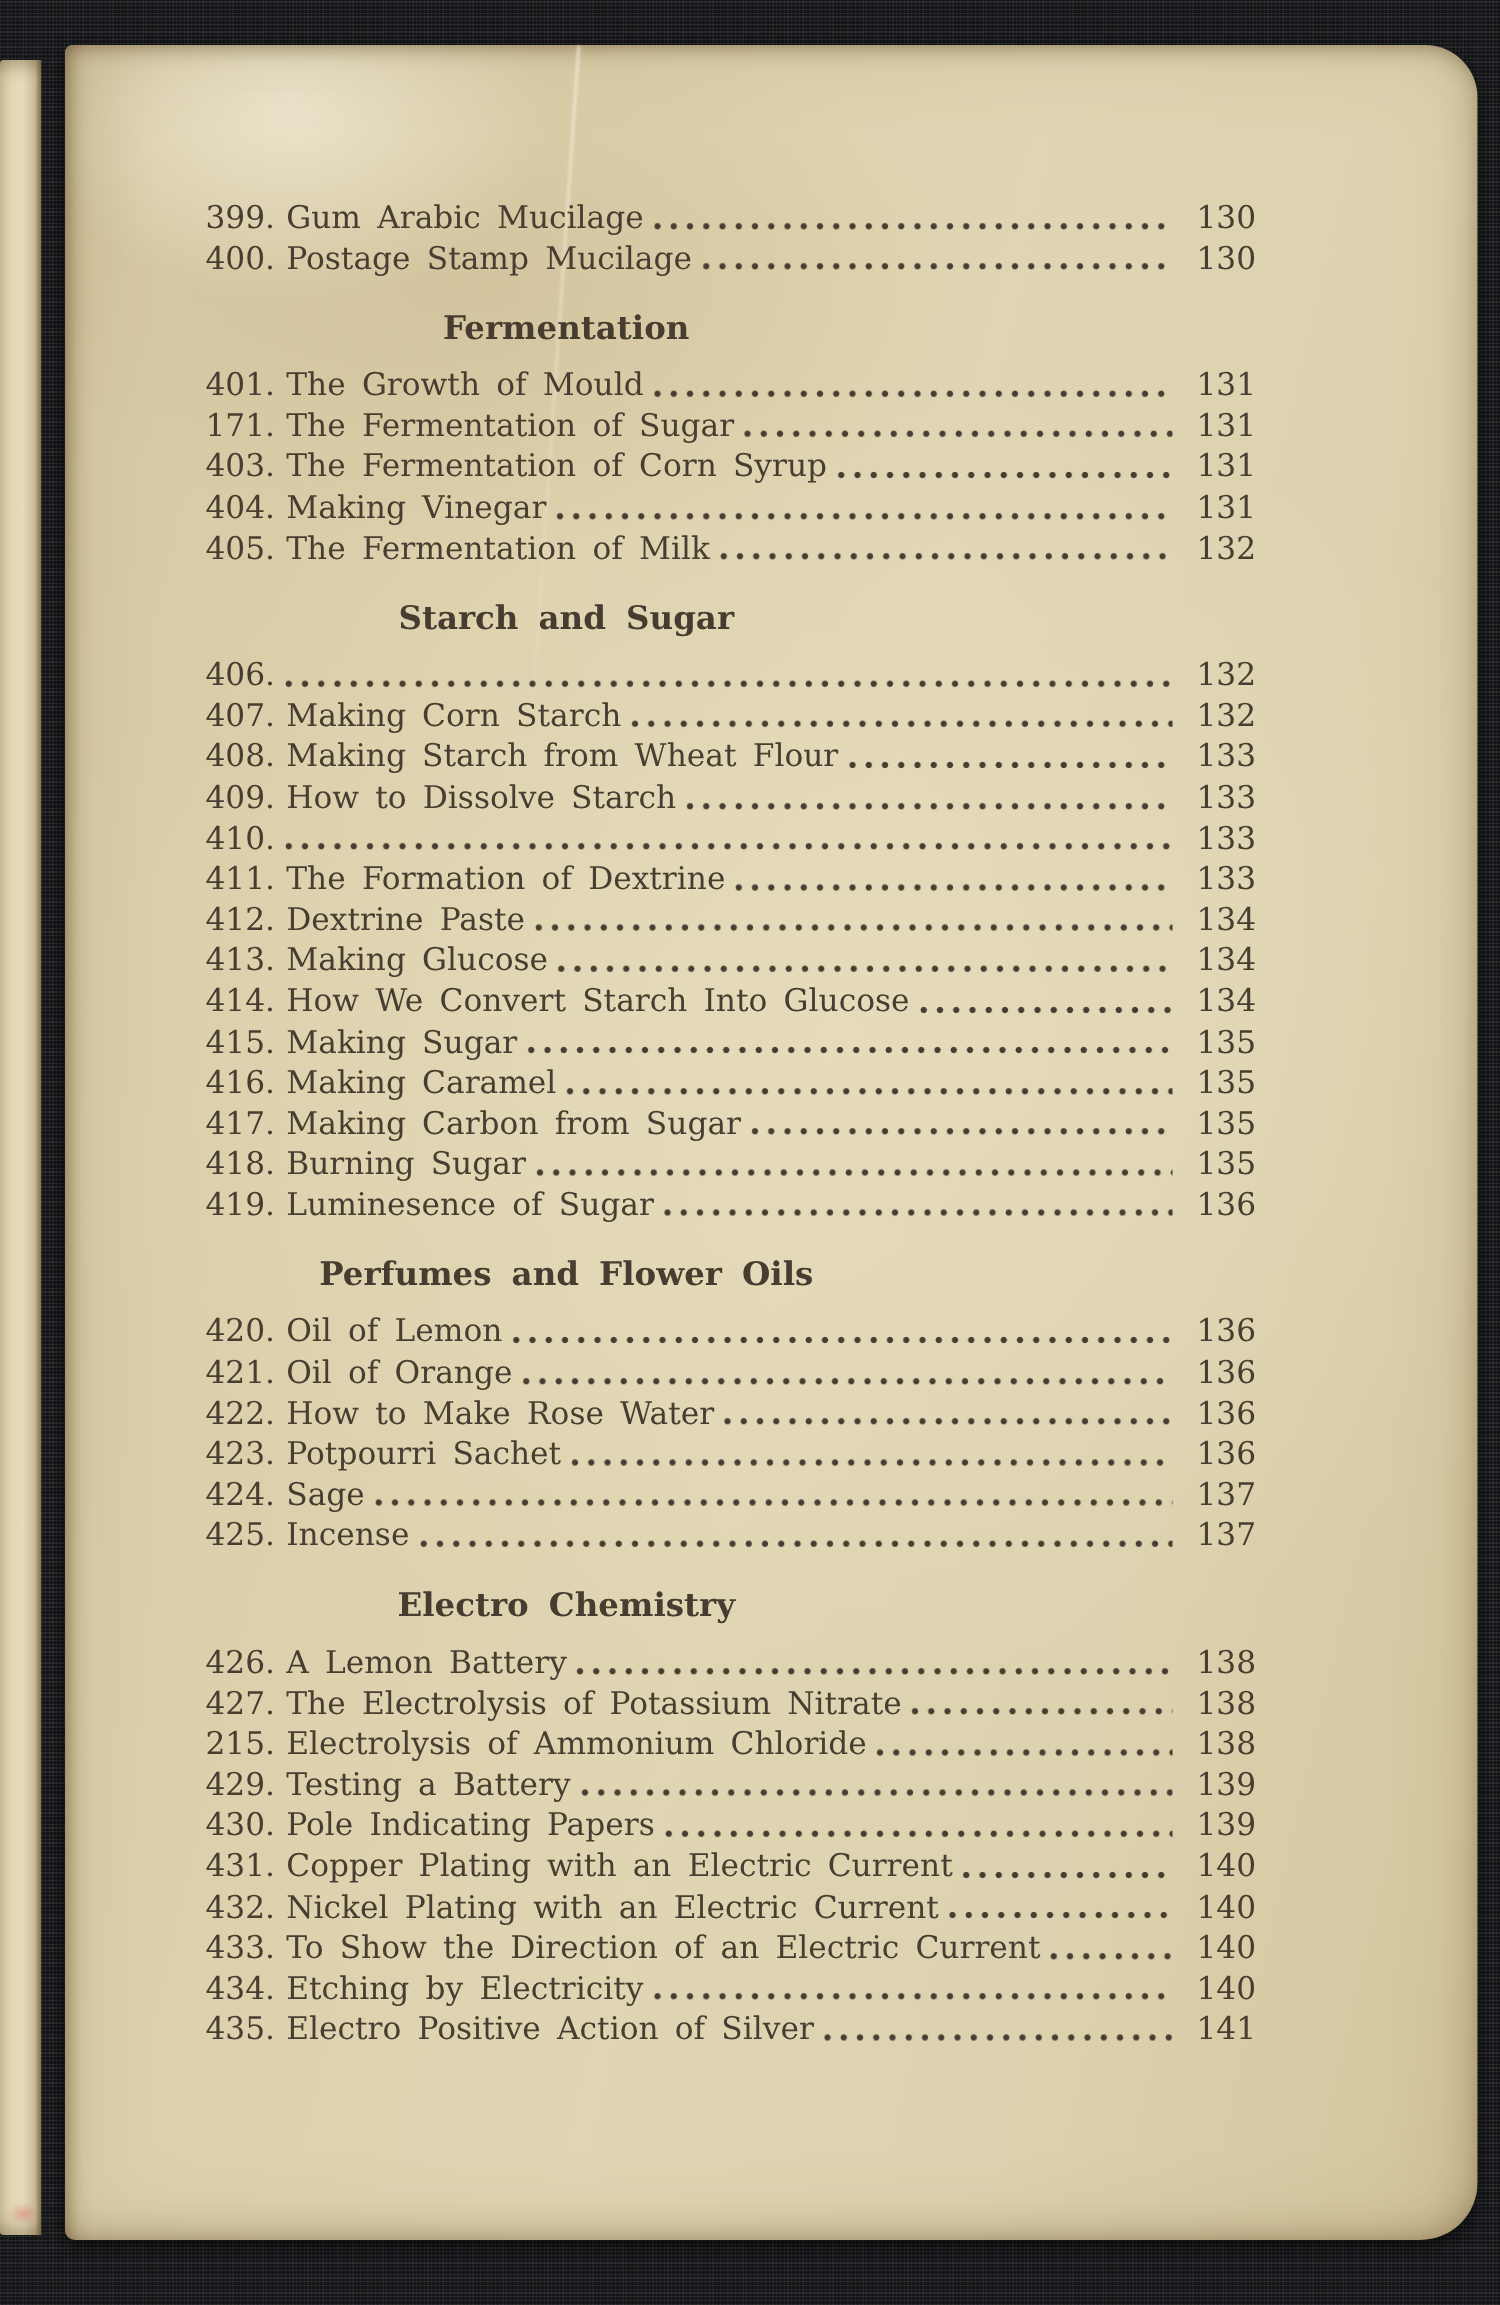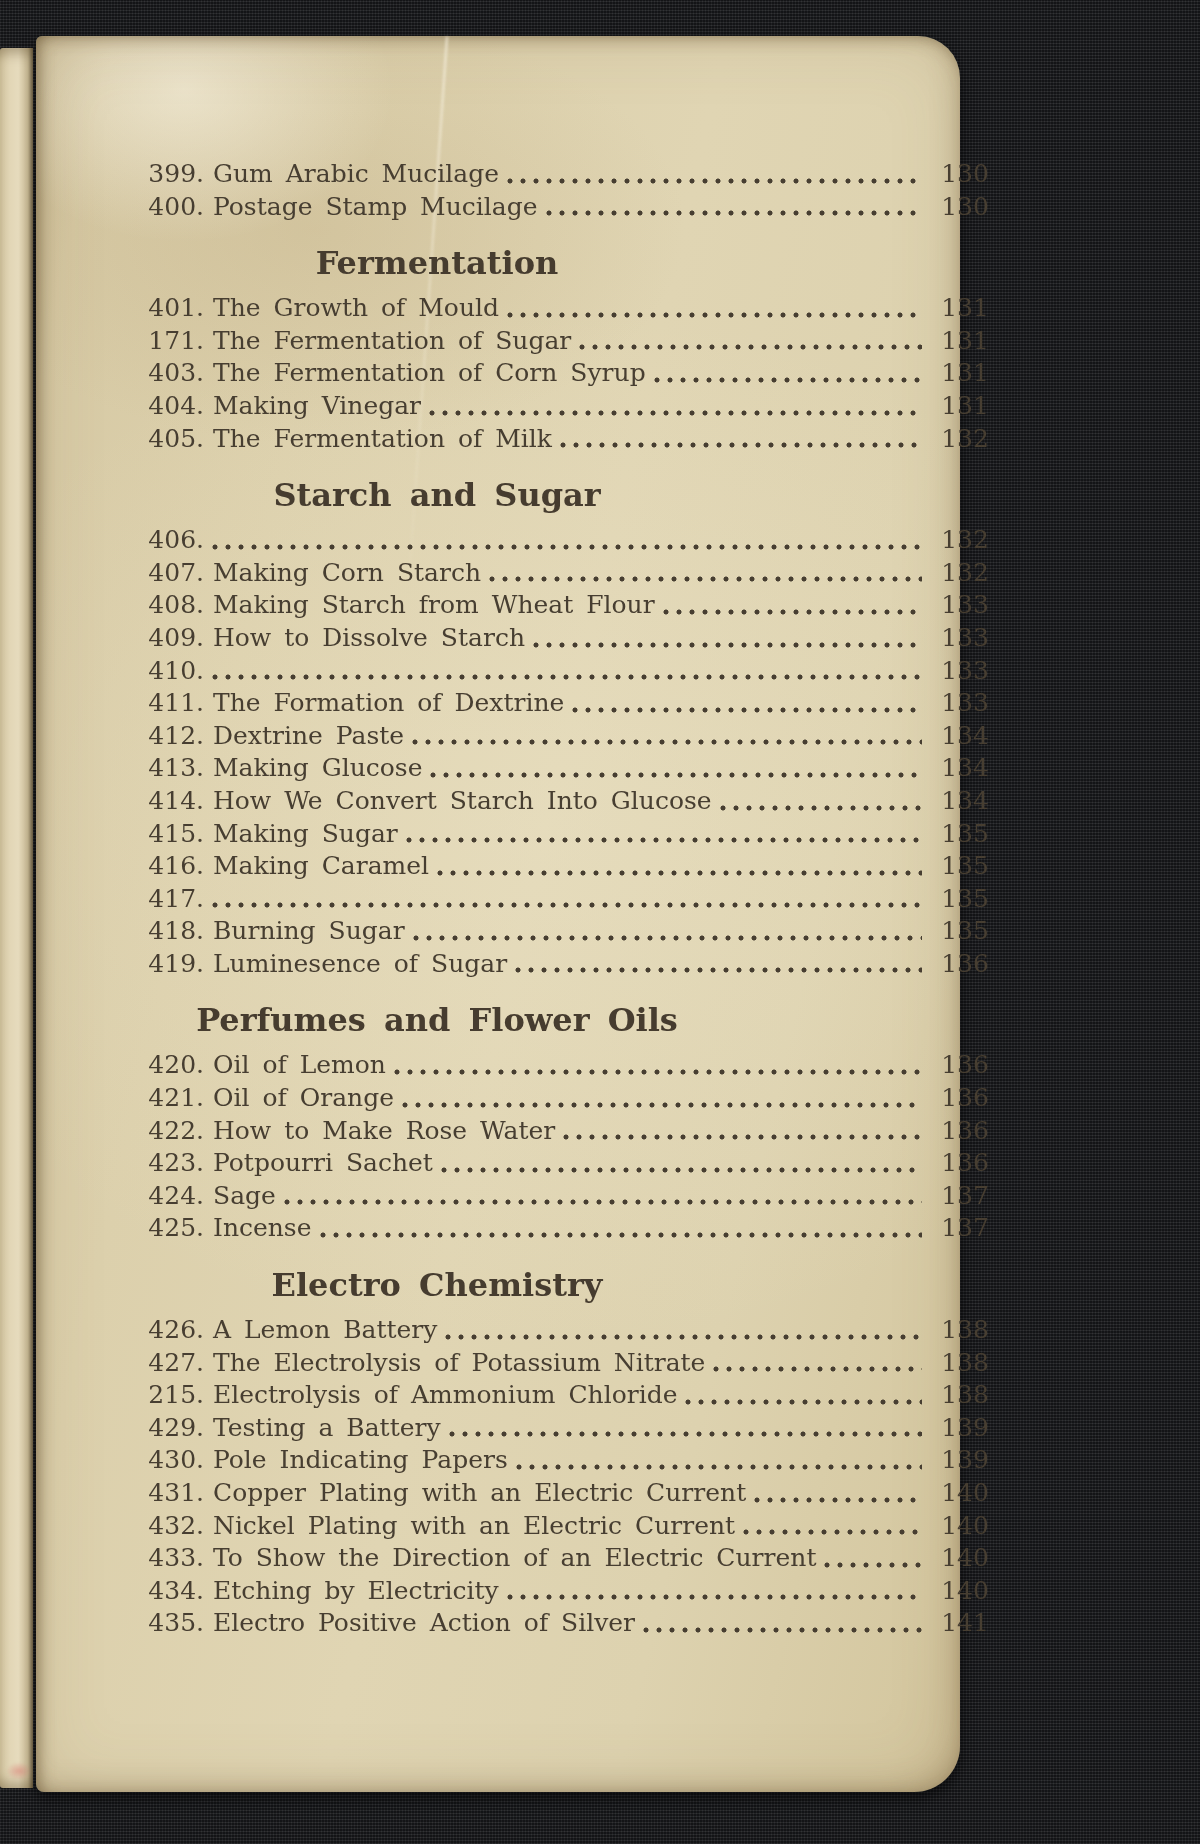--- a/index.html
+++ b/index.html
@@ -26,22 +26,22 @@
     box-shadow:inset 0 14px 12px -8px rgba(80,60,30,0.35), inset 0 -14px 12px -8px rgba(80,60,30,0.35);
   }
   .left-page-edge .pink-mark{
     position:absolute;left:6px;bottom:8px;width:26px;height:18px;
     background:radial-gradient(ellipse at center, rgba(214,120,110,0.55), rgba(214,120,110,0) 70%);
     filter:blur(1px);
   }
   
   .page{
     position:absolute;
-    left:36px; top:36px;
-    width:924px; height:1756px;
+    left:52px; top:36px;
+    width:1130px; height:1756px;
     background-color:var(--paper);
     background-image:
       radial-gradient(ellipse 300px 220px at 16% 3%, rgba(252,248,234,0.55), rgba(252,248,234,0) 70%),
       radial-gradient(ellipse 520px 300px at 30% 11%, rgba(186,165,122,0.28), rgba(186,165,122,0) 72%),
       radial-gradient(ellipse 900px 700px at 55% 45%, rgba(240,232,205,0.35), rgba(240,232,205,0) 75%),
       linear-gradient(103deg, #cdbf99 0%, #d7caa5 6%, #dcd0ac 26%, #e0d5b3 52%, #ddd2af 74%, #d5c8a1 94%, #cfc098 100%);
     border-radius:6px 42px 46px 8px;
     box-shadow:
       inset 9px 0 16px -7px rgba(95,75,42,0.55),
       inset 0 10px 18px -10px rgba(95,75,42,0.45),
@@ -92,21 +92,21 @@
   .pagenum{
     flex:0 0 58px;
     text-align:center;
   }
   .heading{
     width:578px;
     margin:24px 0 12px 0;
     height:33px;
     line-height:33px;
     text-align:center;
-    font-size:32px;
+    font-size:26px;
     font-weight:bold;
     word-spacing:7px;
     color:#463c2f;
   }
   section{margin:0;padding:0;}
   h2{padding:0;}
 </style>
 </head>
 <body>
 
@@ -249,20 +249,21 @@
 
   <div class="entry">
     <span class="num">416.</span>
     <span class="title">Making Caramel</span>
     <span class="leader"></span>
     <span class="pagenum">135</span>
   </div>
 
   <div class="entry">
     <span class="num">417.</span>
+    <span class="title">Making Carbon from Sugar</span>
     <span class="leader"></span>
     <span class="pagenum">135</span>
   </div>
 
   <div class="entry">
     <span class="num">418.</span>
     <span class="title">Burning Sugar</span>
     <span class="leader"></span>
     <span class="pagenum">135</span>
   </div>

